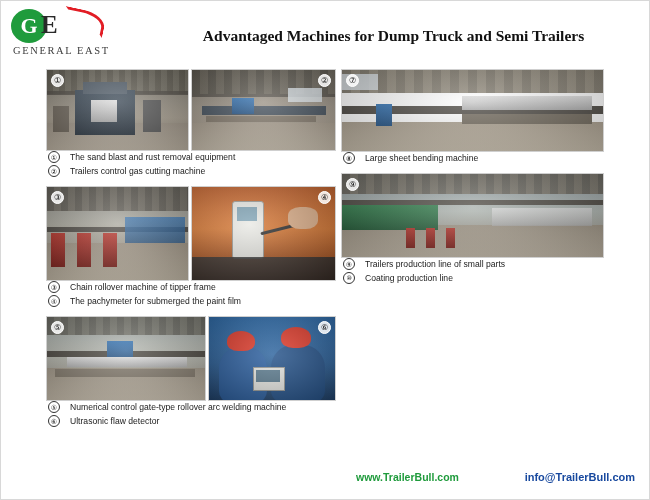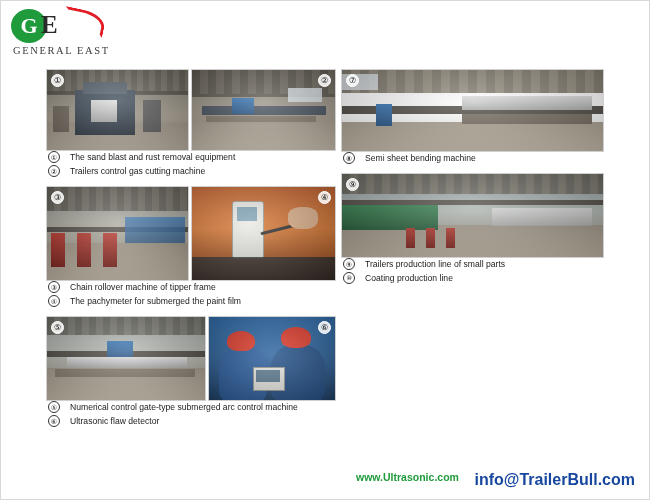--- a/index.html
+++ b/index.html
@@ -186,21 +186,21 @@
     left: 355px;
     top: 0;
     font-size: 10.5px;
     font-weight: bold;
     color: #1f9b3c;
   }
   .mail {
     position: absolute;
     right: 14px;
     top: 0;
-    font-size: 16px;
+    font-size: 11px;
     font-weight: bold;
     color: #17489e;
   }
 
   
   .ph-inner { position: absolute; inset: 0; }
 
   
   .hall {
     background: linear-gradient(#6d6a62 0%, #8c867a 30%, #a39a8b 60%, #8d8678 100%);
@@ -247,20 +247,21 @@
 
   <div class="header">
     <div class="logo">
       <div class="logo-mark">
         <div class="logo-g">G</div>
         <div class="logo-e">E</div>
         <div class="logo-swoosh"></div>
         <div class="logo-text">GENERAL EAST</div>
       </div>
     </div>
+    <div class="title">Advantaged Machines for Dump Truck and Semi Trailers</div>
   </div>
 
   <div class="columns">
 
     <div class="col-left">
 
       <div class="block">
         <div class="photo-row">
           <div class="photo" style="width:143px;height:82px;">
             <div class="ph-inner hall">
@@ -364,21 +365,21 @@
               <div class="device" style="left:44px;top:50px;width:30px;height:22px;"></div>
               <div class="devscreen" style="left:47px;top:53px;width:24px;height:12px;background:#5f7f93;"></div>
               <div class="haze" style="background:radial-gradient(ellipse at 50% 45%, rgba(255,255,255,.18), rgba(0,0,0,.3));"></div>
             </div>
             <div class="badge tr">⑥</div>
           </div>
         </div>
         <div class="captions">
           <div class="cap">
             <span class="num">⑤</span>
-            <span class="txt">Numerical control gate-type submerged arc control machine</span>
+            <span class="txt">Numerical control gate-type rollover arc welding machine</span>
           </div>
           <div class="cap">
             <span class="num">⑥</span>
             <span class="txt">Ultrasonic flaw detector</span>
           </div>
         </div>
       </div>
 
     </div>
 
@@ -396,21 +397,21 @@
               <div class="machine blue" style="left:34px;top:34px;width:16px;height:22px;"></div>
               <div class="window" style="left:0;top:4px;width:36px;height:16px;"></div>
               <div class="haze"></div>
             </div>
             <div class="badge tl">⑦</div>
           </div>
         </div>
         <div class="captions">
           <div class="cap">
             <span class="num">⑧</span>
-            <span class="txt">Semi sheet bending machine</span>
+            <span class="txt">Large sheet bending machine</span>
           </div>
         </div>
       </div>
 
       <div class="block">
         <div class="photo-row">
           <div class="photo" style="width:263px;height:85px;">
             <div class="ph-inner" style="background:linear-gradient(#8c9aa2 0%, #a9b0ab 45%, #95897a 100%);">
               <div class="roof" style="height:24%;background:repeating-linear-gradient(90deg,#5e5a51 0 8px,#726c60 8px 16px);"></div>
               <div class="floor" style="height:38%;background:linear-gradient(#9a9080,#c2b8a7);"></div>
@@ -434,17 +435,17 @@
             <span class="num wide">⑩</span>
             <span class="txt">Coating production line</span>
           </div>
         </div>
       </div>
 
     </div>
   </div>
 
   <div class="footer">
-    <div class="site">www.Ultrasonic.com</div>
+    <div class="site">www.TrailerBull.com</div>
     <div class="mail">info@TrailerBull.com</div>
   </div>
 
 </div>
 
 </body></html>

